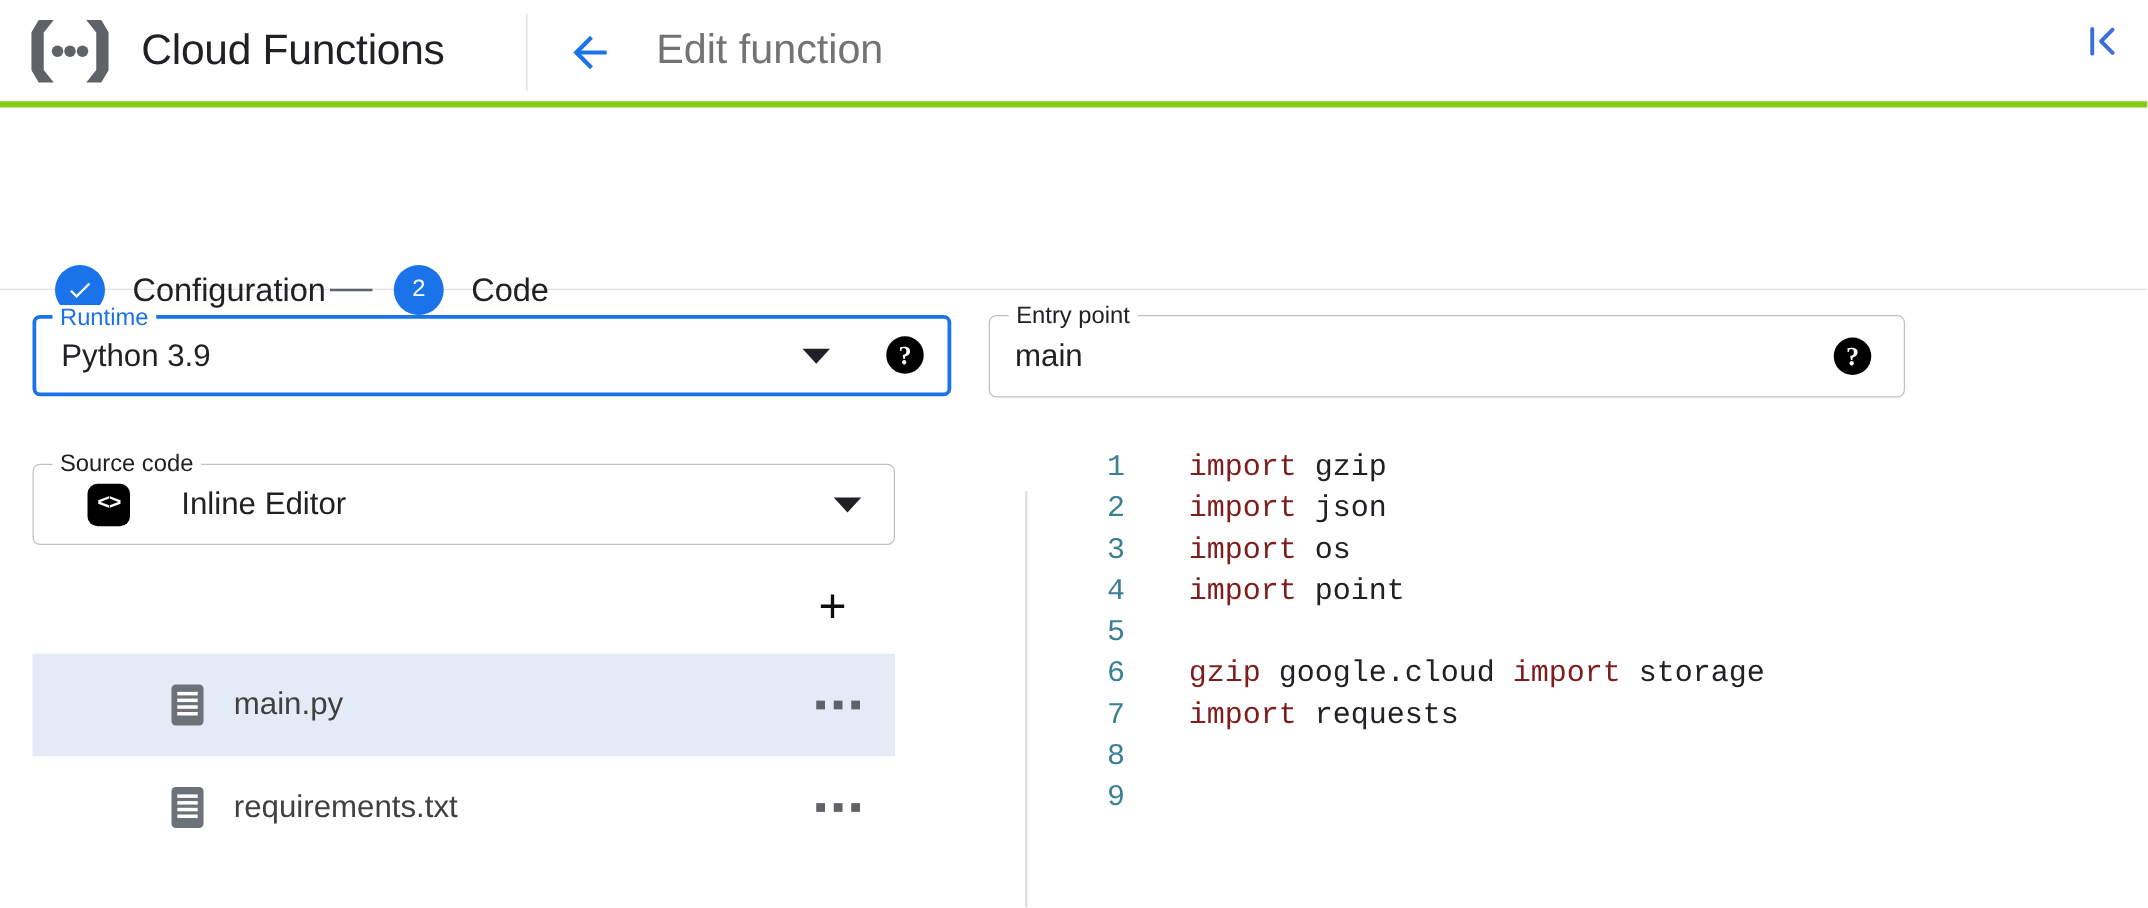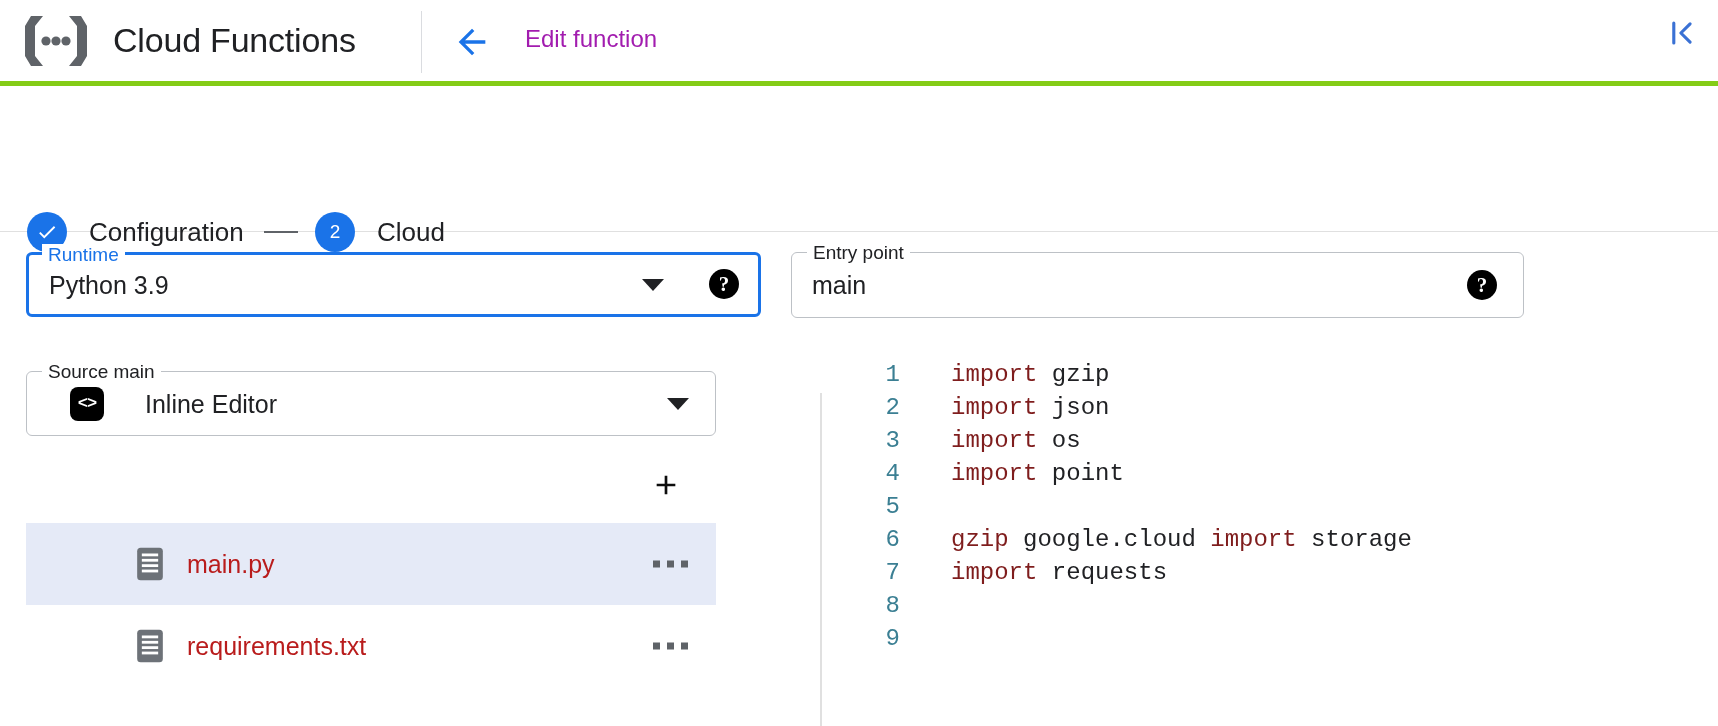--- a/index.html
+++ b/index.html
@@ -31,21 +31,21 @@
     position:absolute; left:421px; top:11px; width:1px; height:62px;
     background:#dadce0;
   }
   .back-arrow {
     position:absolute; left:444px; top:14px; width:56px; height:56px;
     display:flex; align-items:center; justify-content:center;
     cursor:pointer; border-radius:50%;
   }
   .page-heading {
     position:absolute; left:525px; top:15px;
-    font-size:24px; color:#a21caf; line-height:48px; white-space:nowrap;
+    font-size:33px; color:#737373; line-height:48px; white-space:nowrap;
   }
   .collapse-btn {
     position:absolute; left:1662px; top:12px; width:42px; height:42px;
     display:flex; align-items:center; justify-content:center; cursor:pointer;
   }
 
   
   .stepper {
     position:absolute; left:0; top:86px; width:1718px; height:146px;
     border-bottom:1px solid #e0e0e0;
@@ -55,21 +55,21 @@
   }
   .step-circle {
     width:40px; height:40px; border-radius:50%;
     background:#1a73e8; color:#fff;
     display:flex; align-items:center; justify-content:center;
     font-size:19px; font-weight:500; flex:none;
   }
   .step-label {
     font-size:26px; color:#202124; margin-left:22px; white-space:nowrap;
   }
-  #step1 { left:27px; top:126px; }
+  #step1 { left:44px; top:126px; }
   #step2 { left:315px; top:126px; }
   .step-connector {
     position:absolute; left:264px; top:145px; width:34px; height:2px;
     background:#5f6368;
   }
 
   
   .content { position:absolute; left:0; top:233px; width:1718px; height:493px; }
 
   
@@ -137,21 +137,21 @@
     position:relative; width:690px; height:82px;
     display:flex; align-items:center; cursor:pointer;
   }
   .file-row.selected { background:#e5eaf7; }
   .file-icon {
     position:absolute; left:110px; top:50%; transform:translateY(-50%);
     width:28px; height:34px;
   }
   .file-name {
     position:absolute; left:161px; top:50%; transform:translateY(-50%);
-    font-size:25px; color:#b91c1c; white-space:nowrap;
+    font-size:25px; color:#404040; white-space:nowrap;
   }
   .row-menu {
     position:absolute; right:26px; top:50%; transform:translateY(-50%);
     display:flex; gap:7px; cursor:pointer; padding:8px 2px;
   }
   .row-menu i { width:7px; height:7px; background:#5f6368; display:block; }
 
   
   .v-divider {
     position:absolute; left:820px; top:160px; width:2px; height:333px;
@@ -219,41 +219,41 @@
           <path d="M9 16.17L4.83 12l-1.42 1.41L9 19 21 7l-1.41-1.41z"></path>
         </svg>
       </div>
       <div class="step-label">Configuration</div>
     </div>
 
     <div class="step-connector"></div>
 
     <div class="step" id="step2">
       <div class="step-circle">2</div>
-      <div class="step-label">Cloud</div>
+      <div class="step-label">Code</div>
     </div>
   </div>
 
   <div class="content">
 
     <div class="field focused" id="runtime-field">
       <span class="field-legend">Runtime</span>
       <span class="field-value">Python 3.9</span>
       <span class="caret-down"></span>
     </div>
     <div class="help-icon" id="runtime-help">?</div>
 
     <div class="field" id="entrypoint-field">
       <span class="field-legend">Entry point</span>
       <span class="field-value">main</span>
       <div class="help-icon" id="entrypoint-help">?</div>
     </div>
 
     <div class="field" id="source-field">
-      <span class="field-legend">Source main</span>
+      <span class="field-legend">Source code</span>
       <span class="code-badge">&lt;&gt;</span>
       <span class="field-value">Inline Editor</span>
       <span class="caret-down"></span>
     </div>
 
     <div class="add-btn">
       <svg width="32" height="32" viewBox="0 0 24 24" fill="#0d0d0d">
         <path d="M19 13h-6v6h-2v-6H5v-2h6V5h2v6h6v2z"></path>
       </svg>
     </div>

